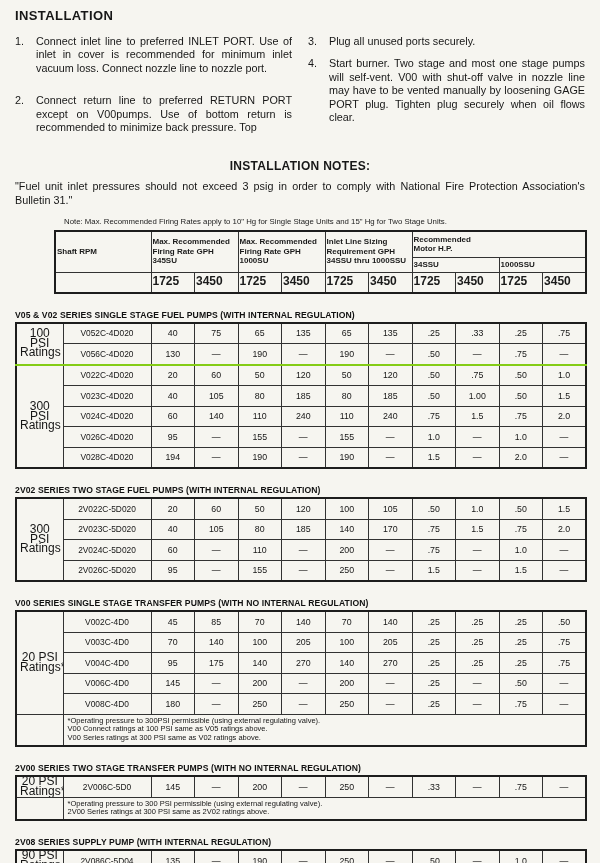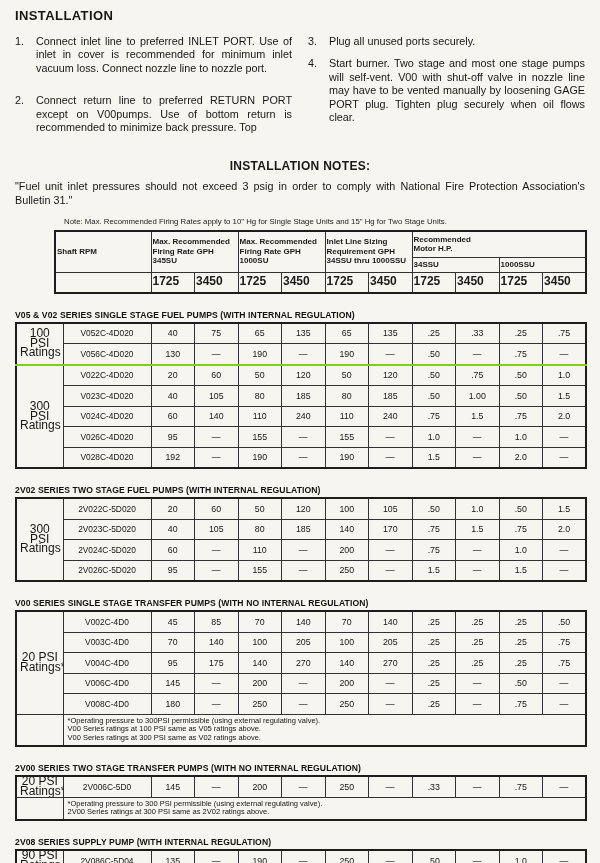--- a/index.html
+++ b/index.html
@@ -231,21 +231,21 @@
             <td class="val">—</td>
             <td class="val">155</td>
             <td class="val">—</td>
             <td class="val">1.0</td>
             <td class="val">—</td>
             <td class="val">1.0</td>
             <td class="val">—</td>
           </tr>
           <tr>
             <td class="model">V028C-4D020</td>
-            <td class="val">192</td>
+            <td class="val">194</td>
             <td class="val">—</td>
             <td class="val">190</td>
             <td class="val">—</td>
             <td class="val">190</td>
             <td class="val">—</td>
             <td class="val">1.5</td>
             <td class="val">—</td>
             <td class="val">2.0</td>
             <td class="val">—</td>
           </tr>
@@ -403,21 +403,21 @@
             <td class="val">—</td>
             <td class="val">.25</td>
             <td class="val">—</td>
             <td class="val">.75</td>
             <td class="val">—</td>
           </tr>
           <tr>
             <td class="psi-empty"></td>
             <td class="footnote" colspan="11">
               <div>*Operating pressure to 300PSI permissible (using external regulating valve).</div>
-              <div>V00 Series ratings at 100 PSI same as V05 ratings above.</div>
+              <div>V00 Connect ratings at 100 PSI same as V05 ratings above.</div>
               <div>V00 Series ratings at 300 PSI same as V02 ratings above.</div>
             </td>
           </tr>
         </tbody>
       </table>
       <div class="banner">2V00 SERIES TWO STAGE TRANSFER PUMPS (WITH NO INTERNAL REGULATION)</div>
       <table class="sec">
         <colgroup>
           <col style="width: 47px;">
           <col style="width: 88px;">

